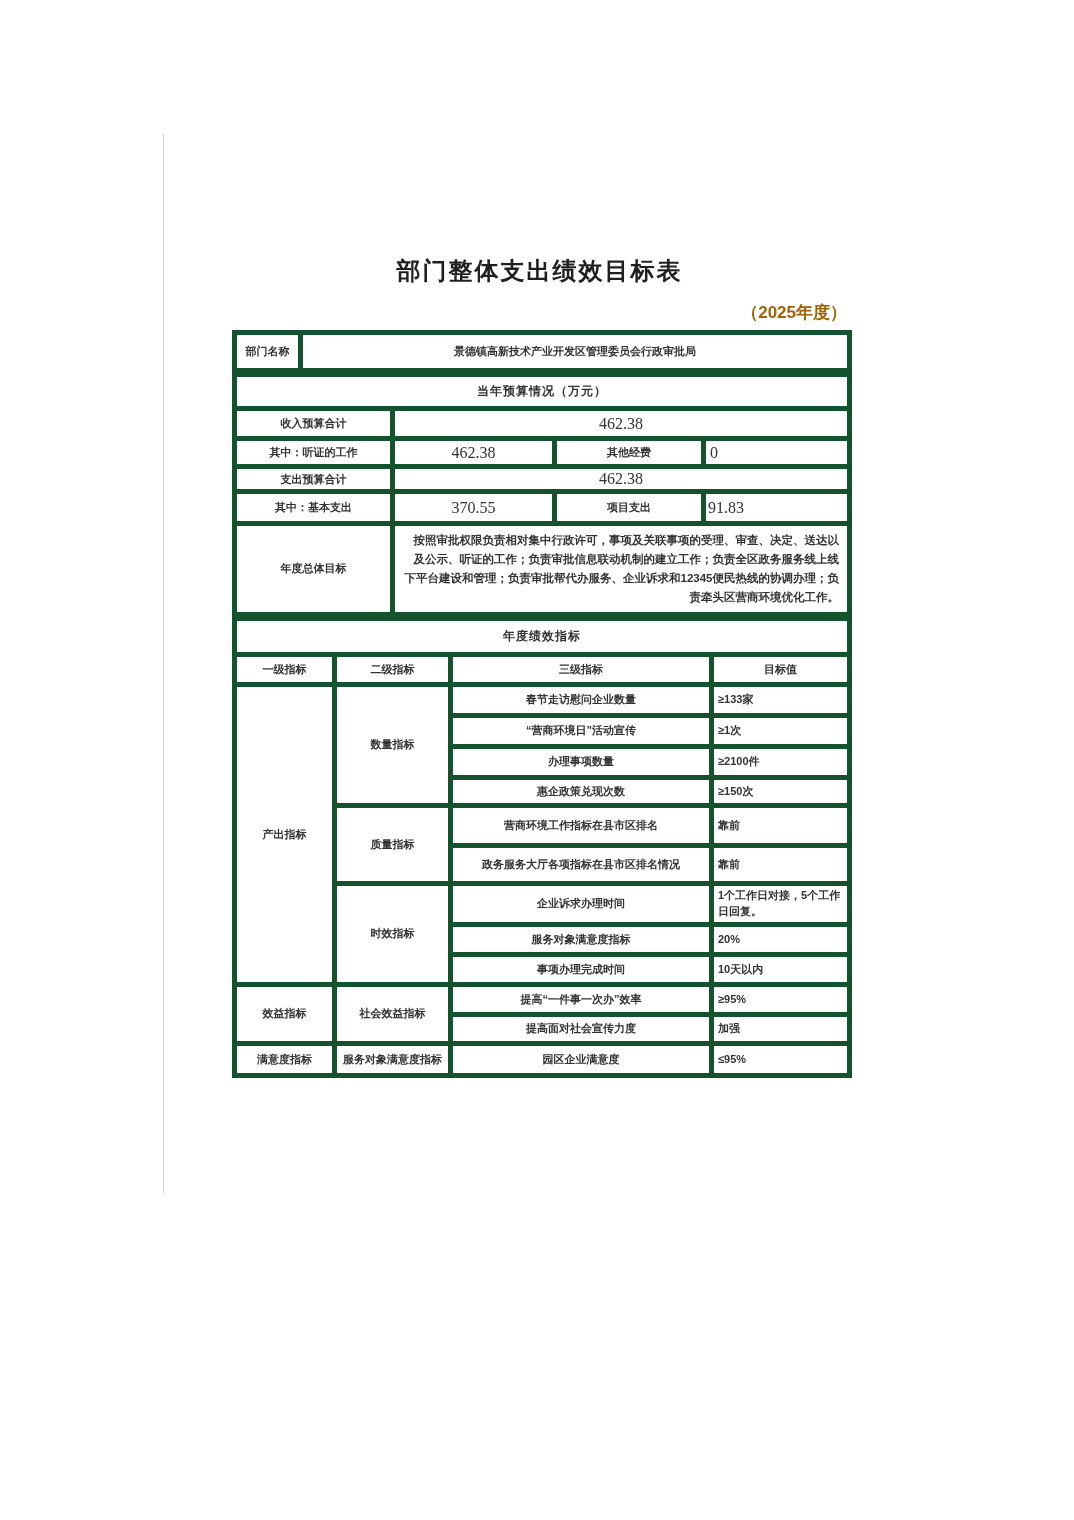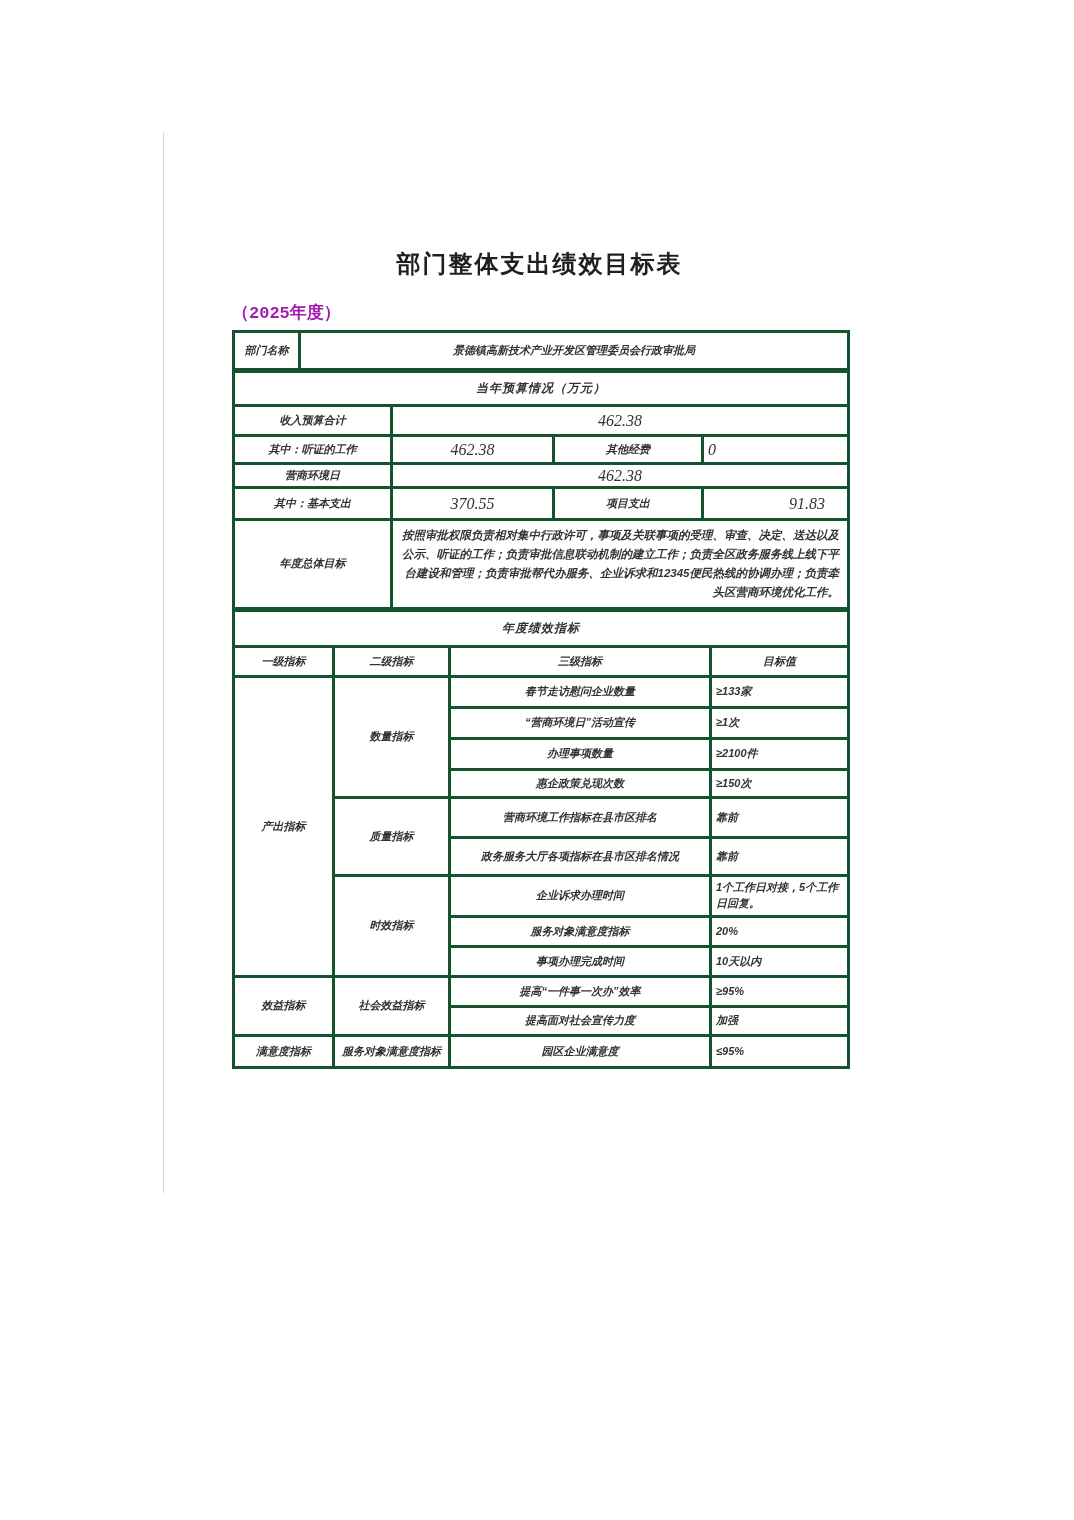--- a/index.html
+++ b/index.html
@@ -7,42 +7,41 @@
   body {
     width:1074px; height:1520px; position:relative;
     font-family:"Liberation Sans","DejaVu Sans",sans-serif;
     color:#2e2e2e;
   }
   .page-edge {
     position:absolute; left:163px; top:133px; width:1px; height:1060px;
     background:#d6d6d6;
   }
   .doc-title {
-    position:absolute; left:232px; top:248px; width:615px;
+    position:absolute; left:232px; top:255px; width:615px;
     text-align:center; font-size:24px; font-weight:700; color:#1f1f1f;
     letter-spacing:2px;
   }
   .doc-subtitle {
     position:absolute; left:232px; top:301px; width:615px;
-    text-align:left; font-size:17px; font-weight:700; color:#a21caf;font-family:Liberation Mono, monospace;
+    text-align:right; font-size:17px; font-weight:700; color:#a16207;
   }
   .tablewrap { position:absolute; left:232px; top:330px; width:615px; }
   table {
     border-collapse:collapse; table-layout:fixed; width:615px;
   }
   table + table { margin-top:-1px; }
   td {
-    border:3px solid #14532d; text-align:center; vertical-align:middle;
+    border:5px solid #14532d; text-align:center; vertical-align:middle;
     font-size:11px; font-weight:700; color:#333; padding:1px 2px;
     overflow:hidden;
-    font-style:italic;
   }
   td.num { font-weight:400; font-family:"Liberation Serif","DejaVu Serif",serif; font-size:16px; }
   td.left { text-align:left; padding-left:4px; }
-  td.right { text-align:right; padding-right:22px; }
+  td.right { text-align:left; padding-right:22px; }
   td.band { font-size:12px; letter-spacing:1px; }
   td.goal-text {
     text-align:right; text-align-last:auto; padding:5px 8px;
     line-height:1.65; font-size:11.5px; text-justify:inter-ideograph;
   }
   td.target { text-align:left; padding-left:4px; line-height:1.4;margin-left:8px; }
 </style>
 </head>
 <body>
 
@@ -81,21 +80,21 @@
       <td>收入预算合计</td>
       <td colspan="3" class="num">462.38</td>
     </tr>
     <tr style="height:28px">
       <td>其中：听证的工作</td>
       <td class="num">462.38</td>
       <td>其他经费</td>
       <td class="num left">0</td>
     </tr>
     <tr style="height:24px">
-      <td>营商环境日</td>
+      <td>支出预算合计</td>
       <td colspan="3" class="num">462.38</td>
     </tr>
     <tr style="height:32px">
       <td>其中：基本支出</td>
       <td class="num">370.55</td>
       <td>项目支出</td>
       <td class="num right">91.83</td>
     </tr>
     <tr style="height:84px">
       <td>年度总体目标</td>

